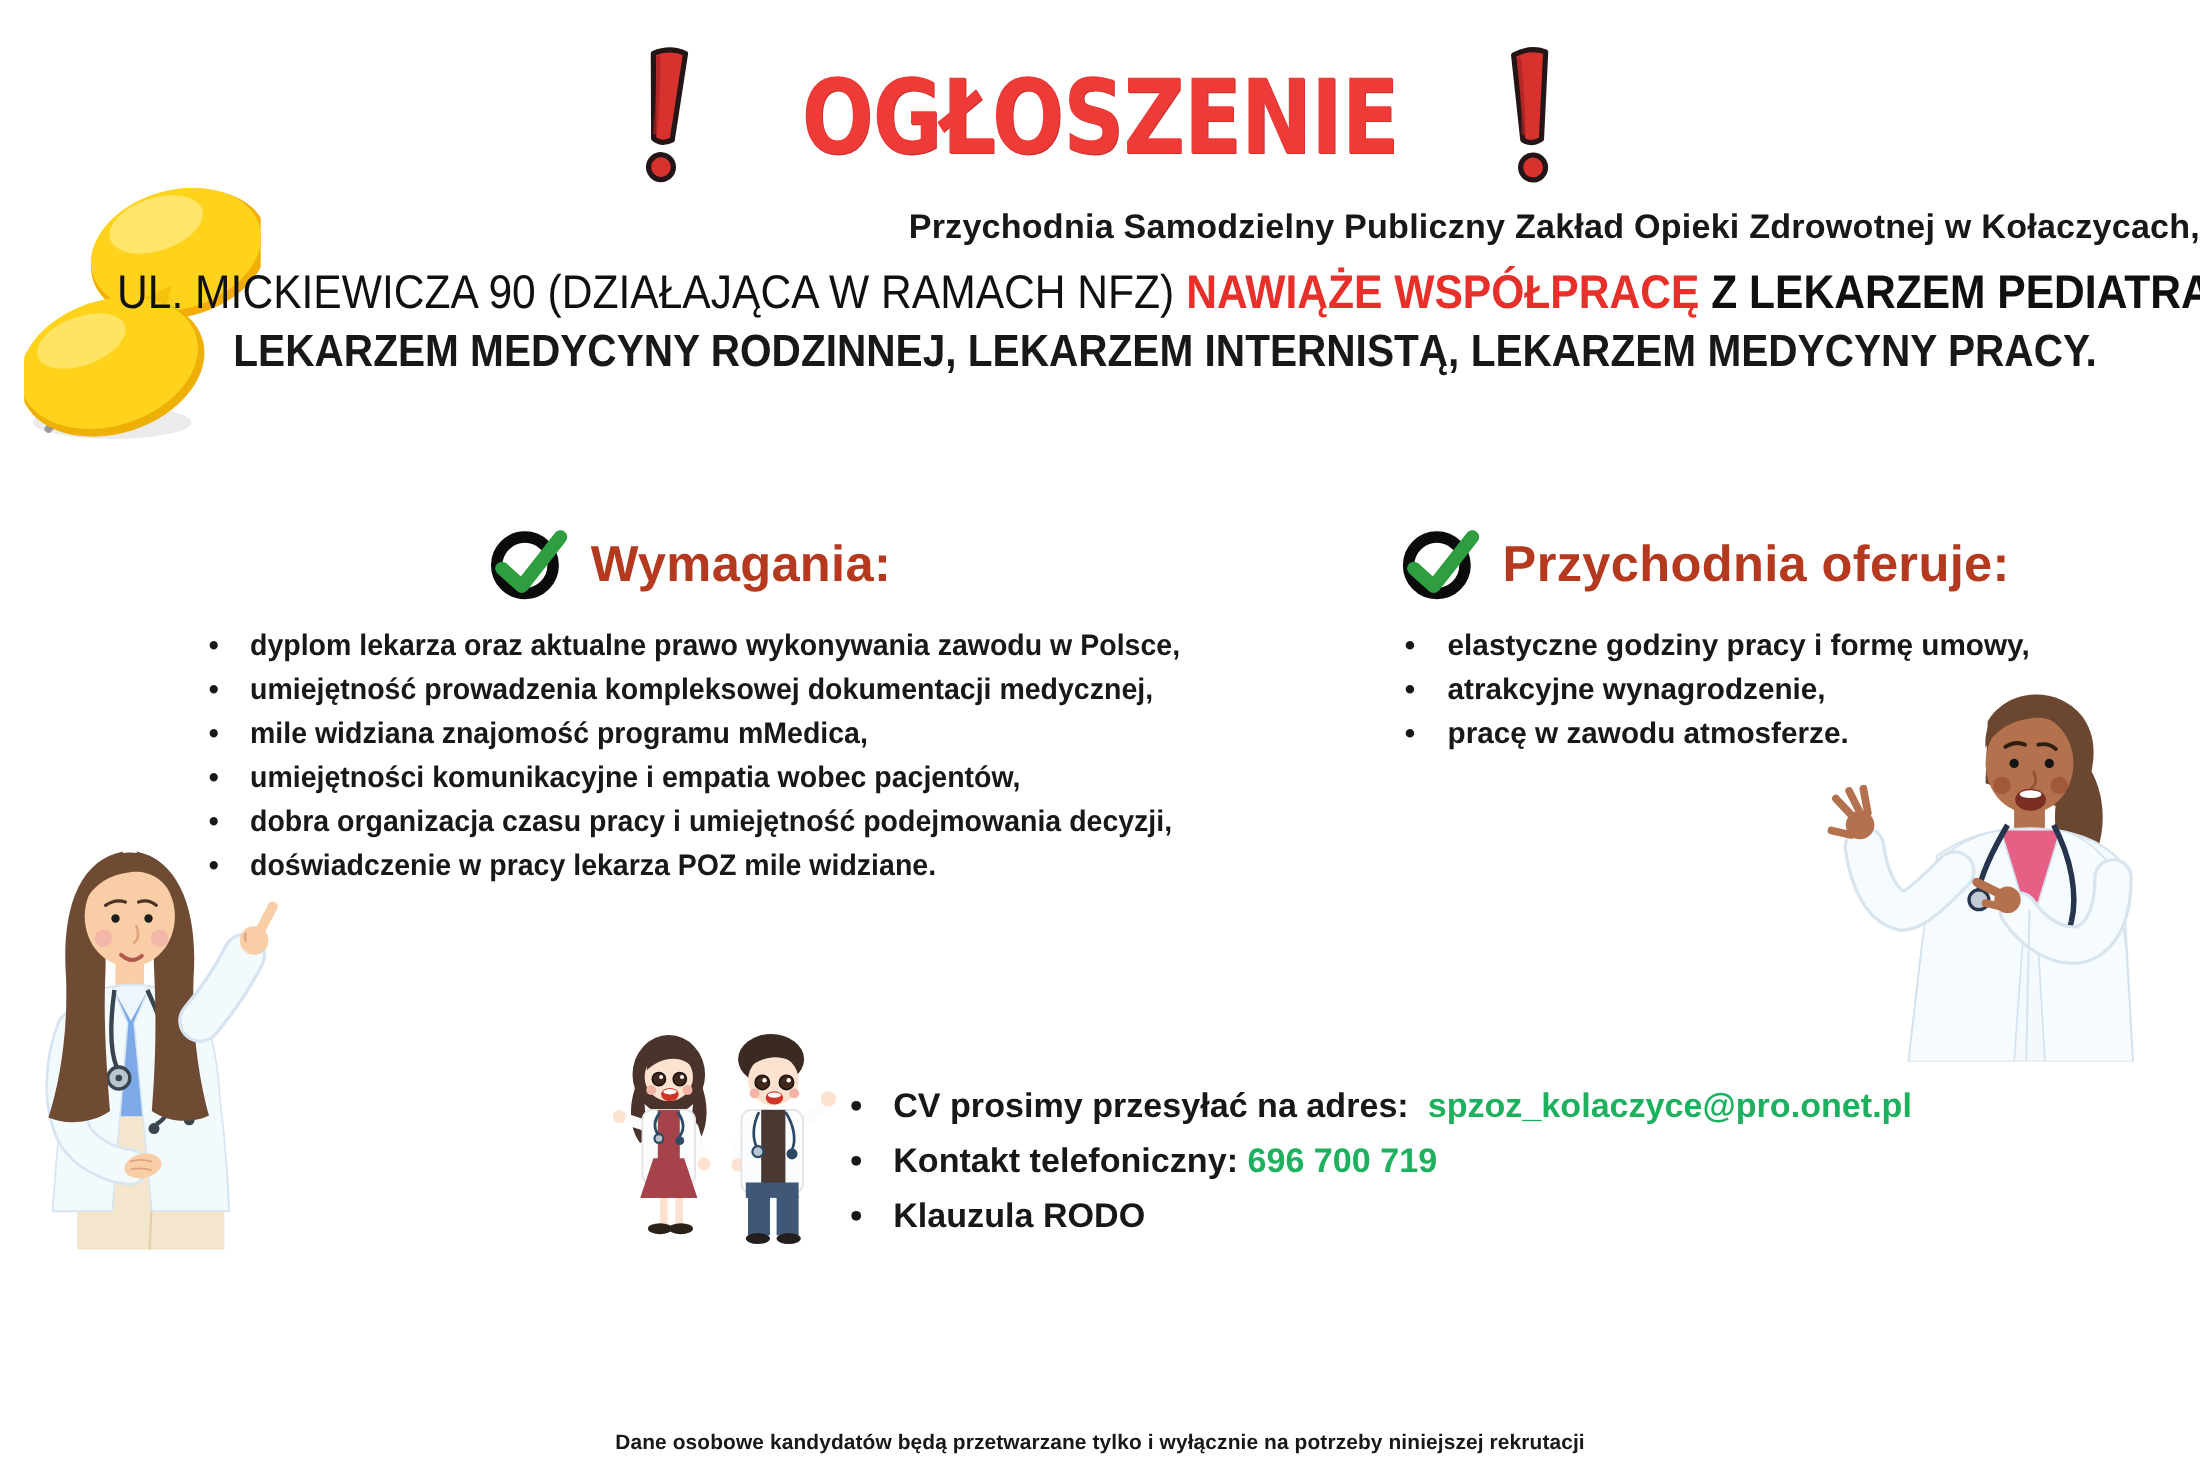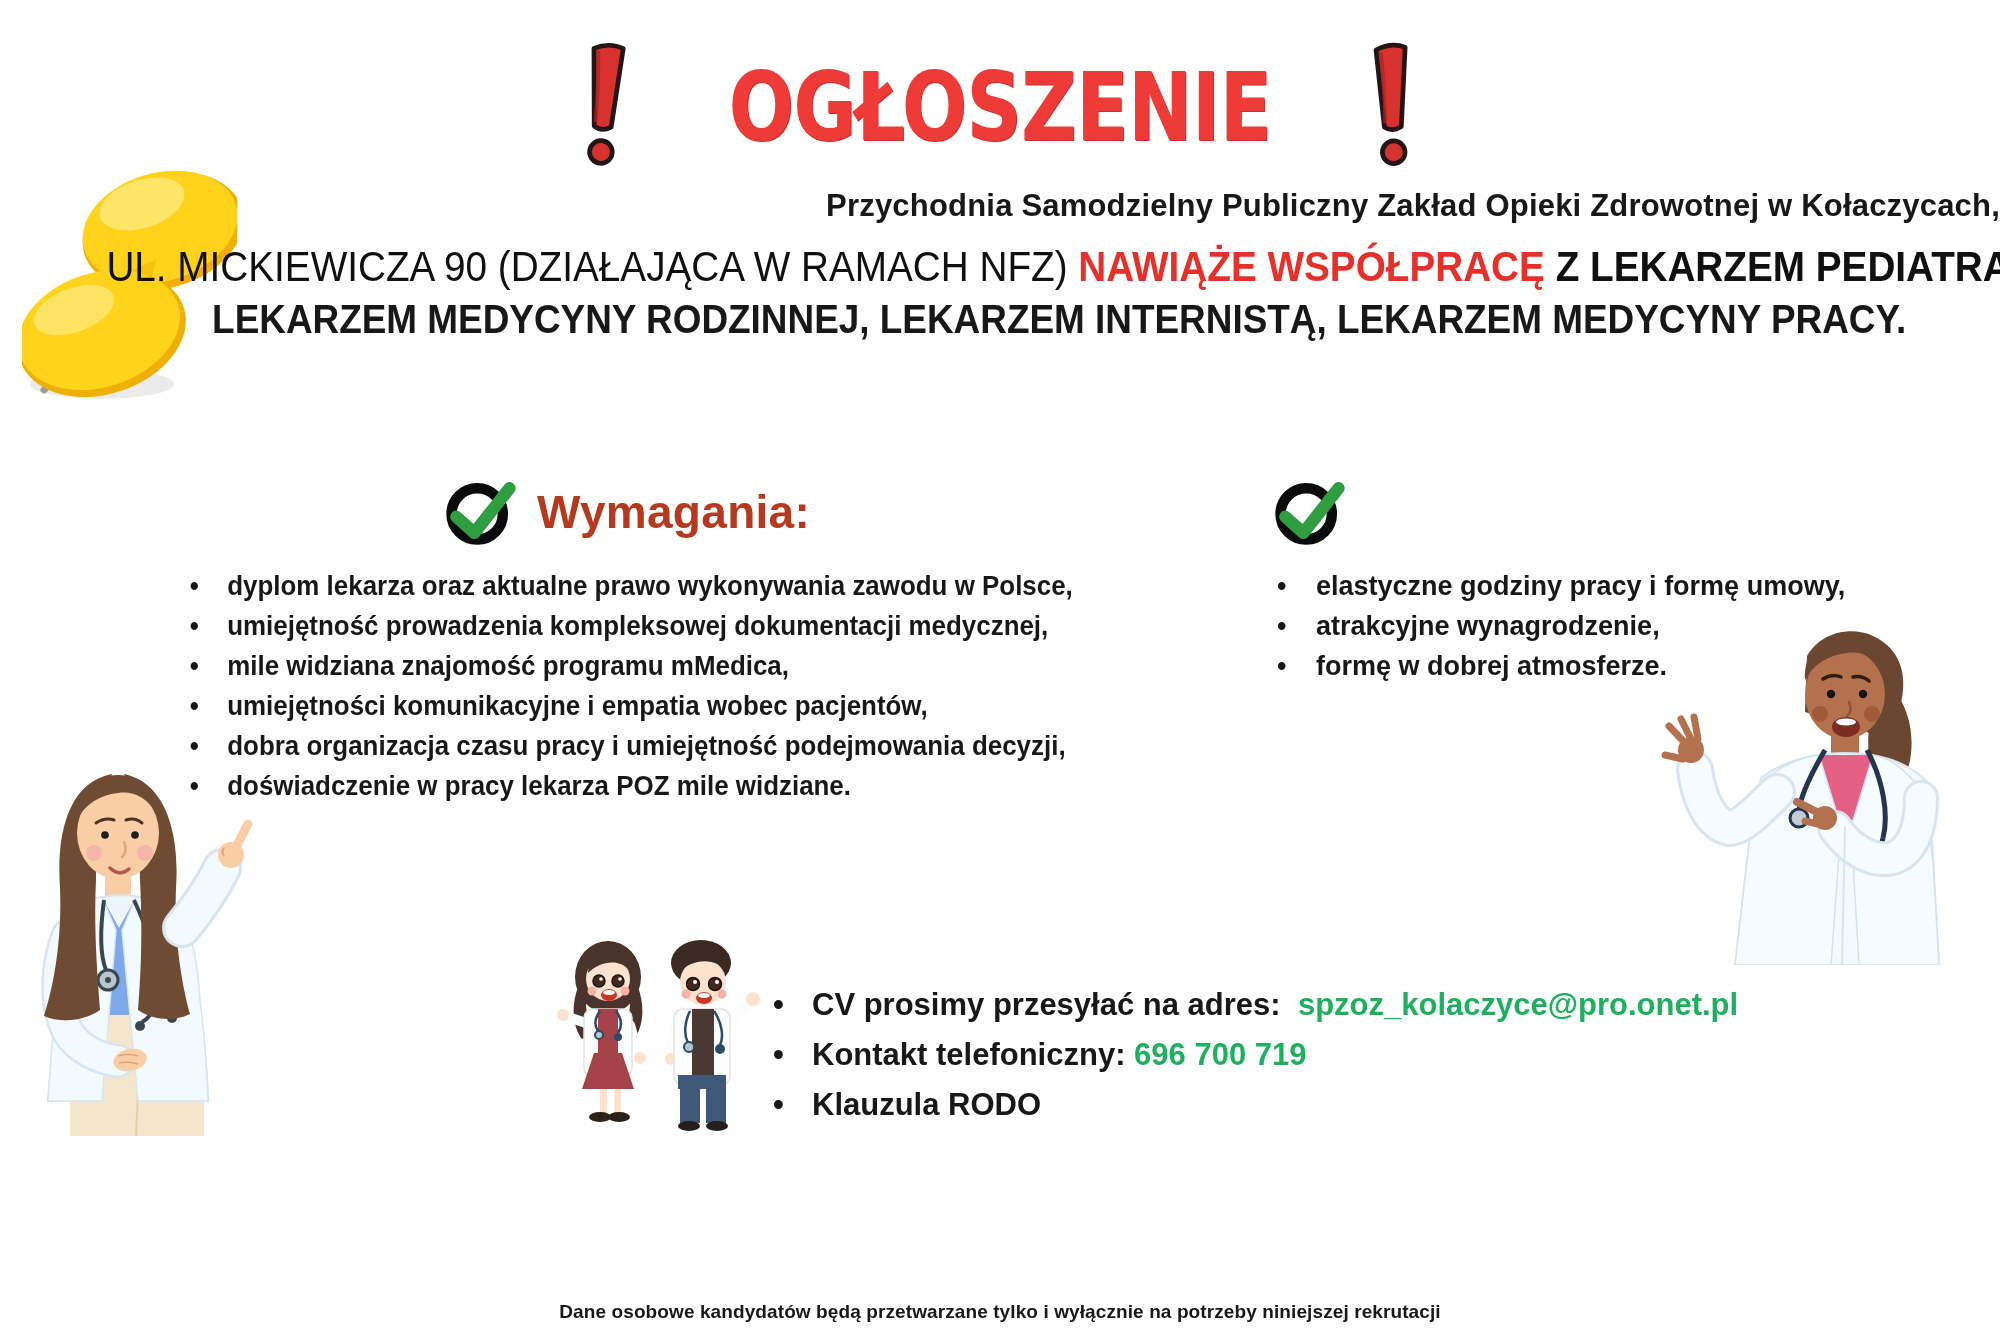--- a/index.html
+++ b/index.html
@@ -120,26 +120,27 @@
     <li>umiejętności komunikacyjne i empatia wobec pacjentów,</li>
     <li>dobra organizacja czasu pracy i umiejętność podejmowania decyzji,</li>
     <li>doświadczenie w pracy lekarza POZ mile widziane.</li>
   </ul>
 
   <div class="sec-header right">
     <svg class="check" viewBox="0 0 80 80">
       <circle cx="36" cy="42" r="27" fill="none" stroke="#0b0b0b" stroke-width="11"></circle>
       <path d="M14,45 L33,62 L70,15" fill="none" stroke="#2e9e41" stroke-width="13" stroke-linecap="round" stroke-linejoin="round"></path>
     </svg>
+    <h2>Przychodnia oferuje:</h2>
   </div>
 
   <ul class="blist list-right">
     <li>elastyczne godziny pracy i formę umowy,</li>
     <li>atrakcyjne wynagrodzenie,</li>
-    <li>formę w dobrej atmosferze.</li>
+    <li>pracę w zawodu atmosferze.</li>
   </ul>
 
   <svg class="doc-left" viewBox="0 0 250 378">
     <rect x="93" y="108" width="26" height="34" fill="#f9cda6"></rect>
     <path d="M42,172 C54,148 80,136 106,135 C140,135 164,148 178,172 L190,262 C194,300 196,322 196,341 L36,341 C38,318 40,288 44,252 Z" fill="#edf6fd" stroke="#d6e5f1" stroke-width="2"></path>
     <path d="M90,137 L107,168 L124,137 L126,255 L92,255 Z" fill="#7da9e8"></path>
     <polygon points="97,255 119,255 126,341 90,341" fill="#f4e6cc"></polygon>
     <rect x="58" y="330" width="134" height="46" fill="#f4e6cc"></rect>
     <path d="M126,332 L124,376" stroke="#e2cfa9" stroke-width="2"></path>
     <path d="M90,137 L104,170 L90,341 L36,341 C38,310 42,260 46,225 C48,195 52,165 60,150 C68,142 80,138 90,137 Z" fill="#f3fafe" stroke="#d6e5f1" stroke-width="1.5"></path>

